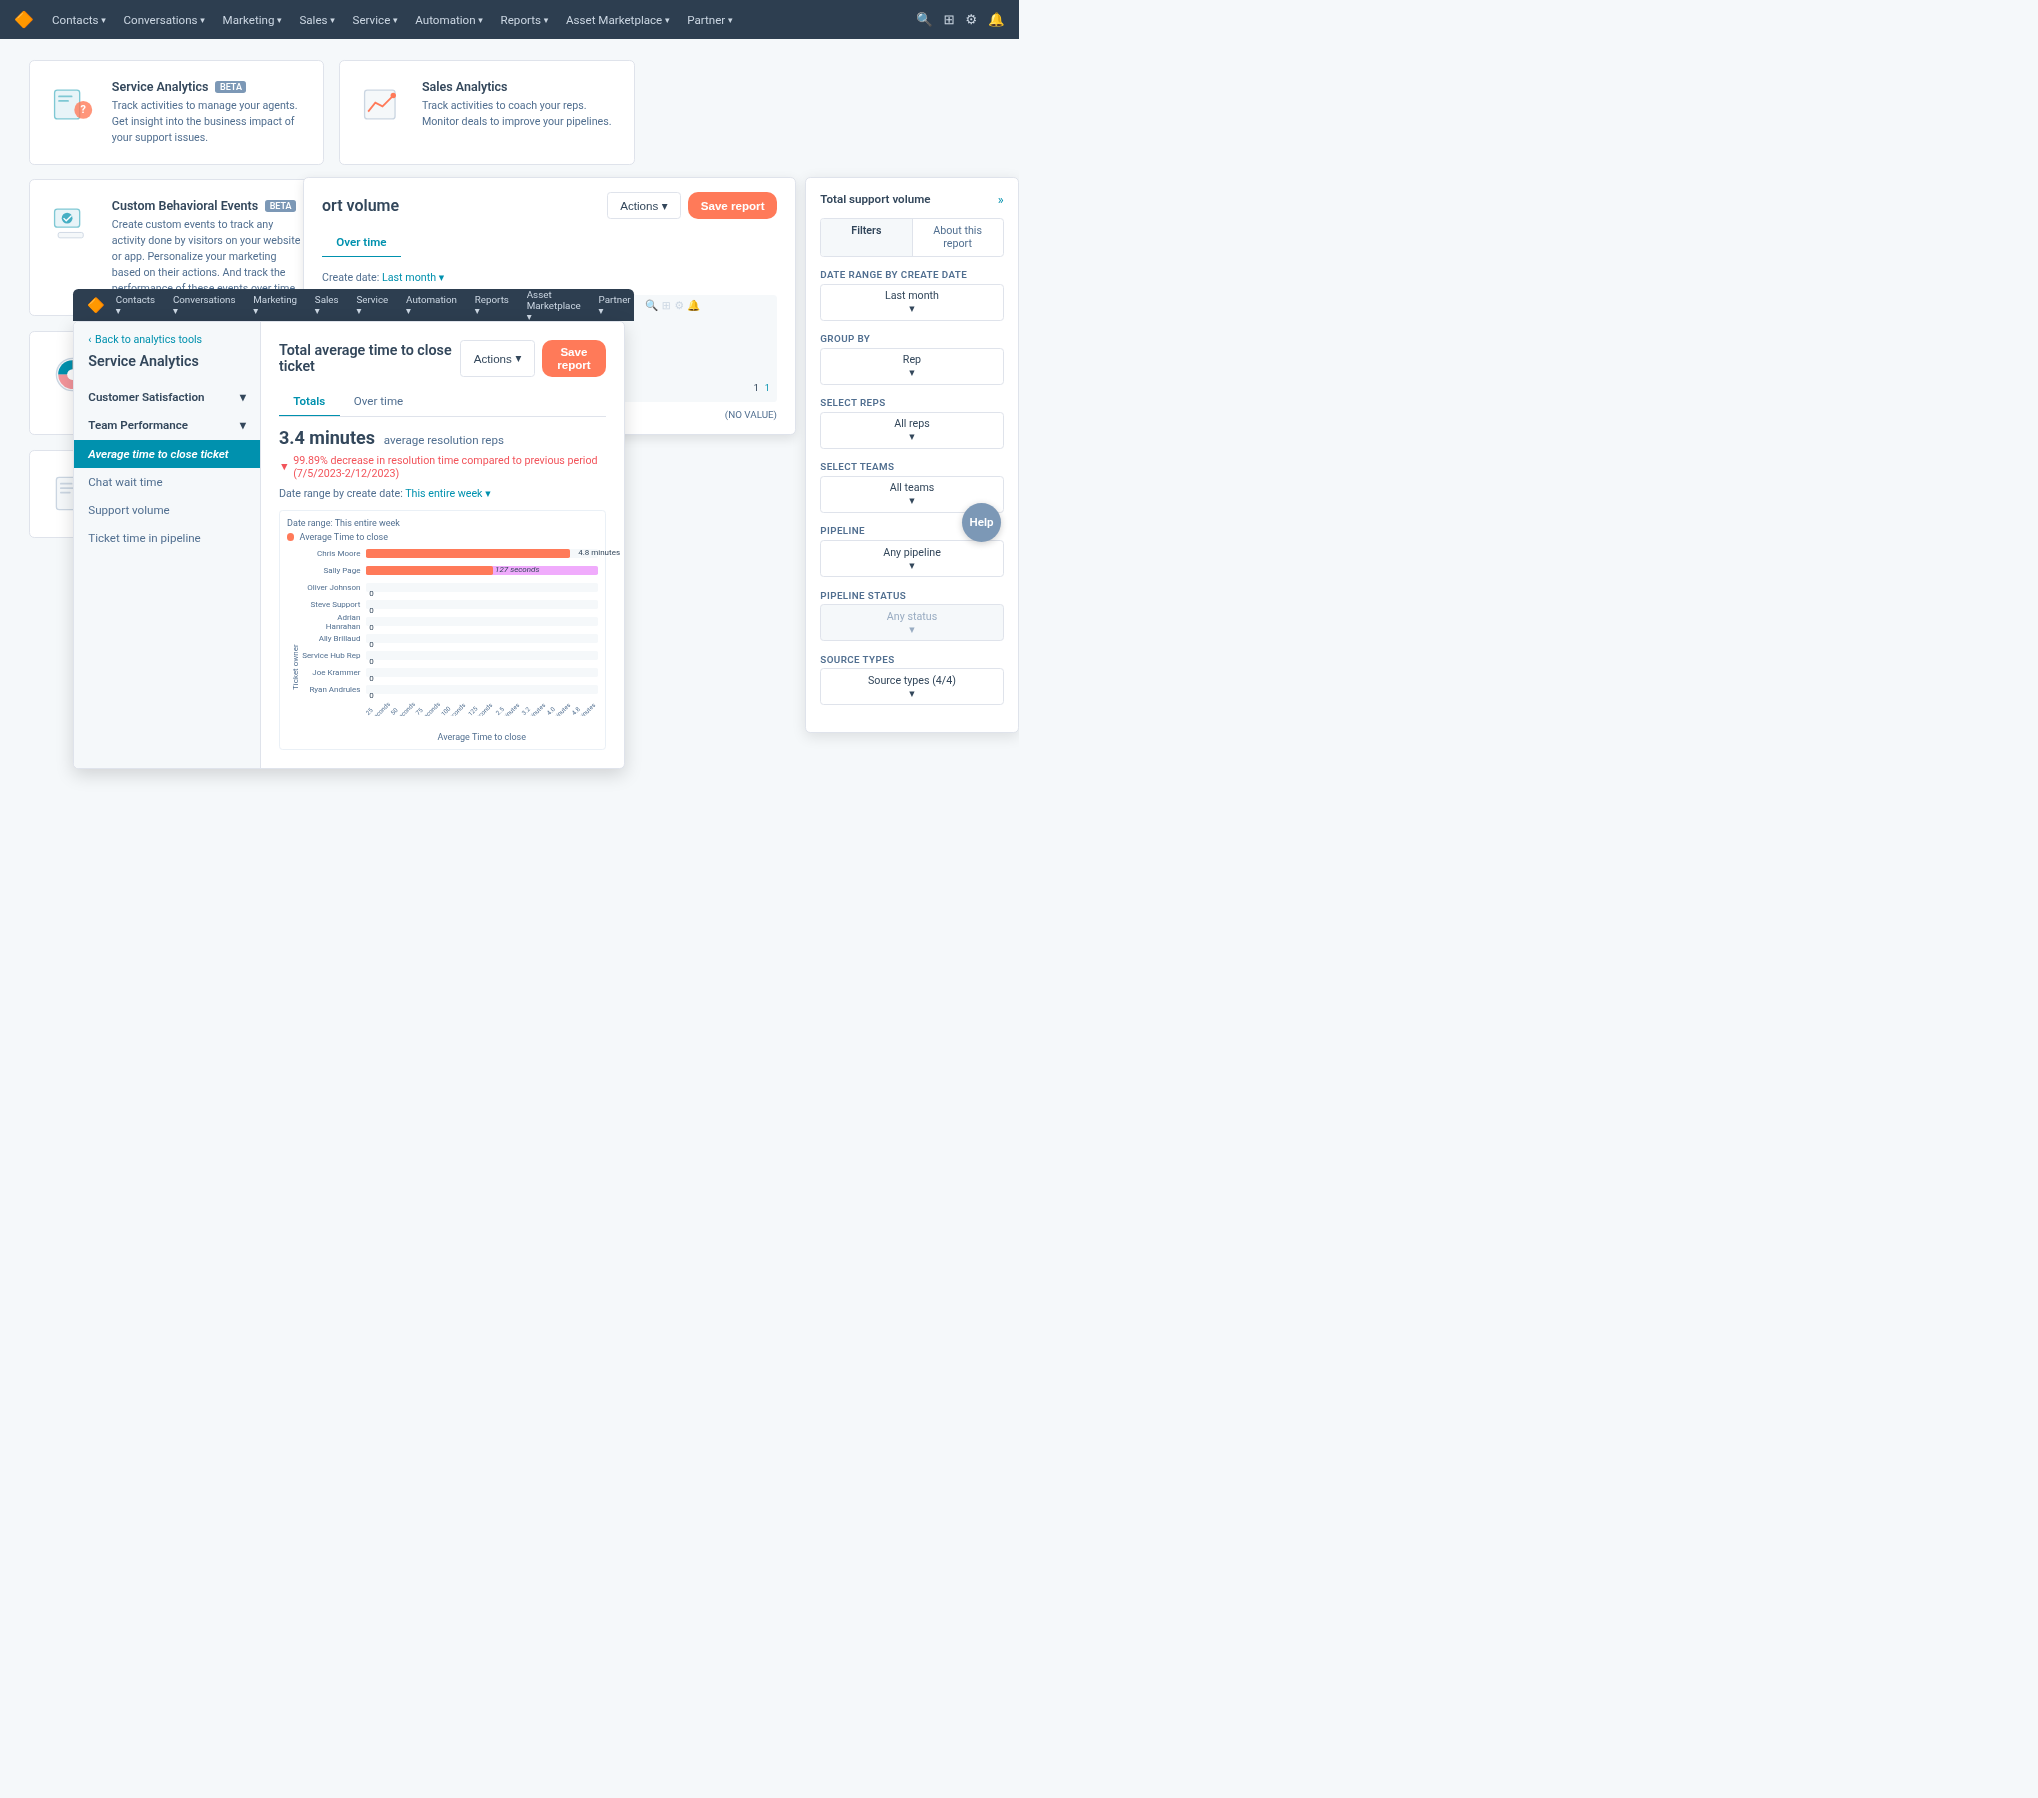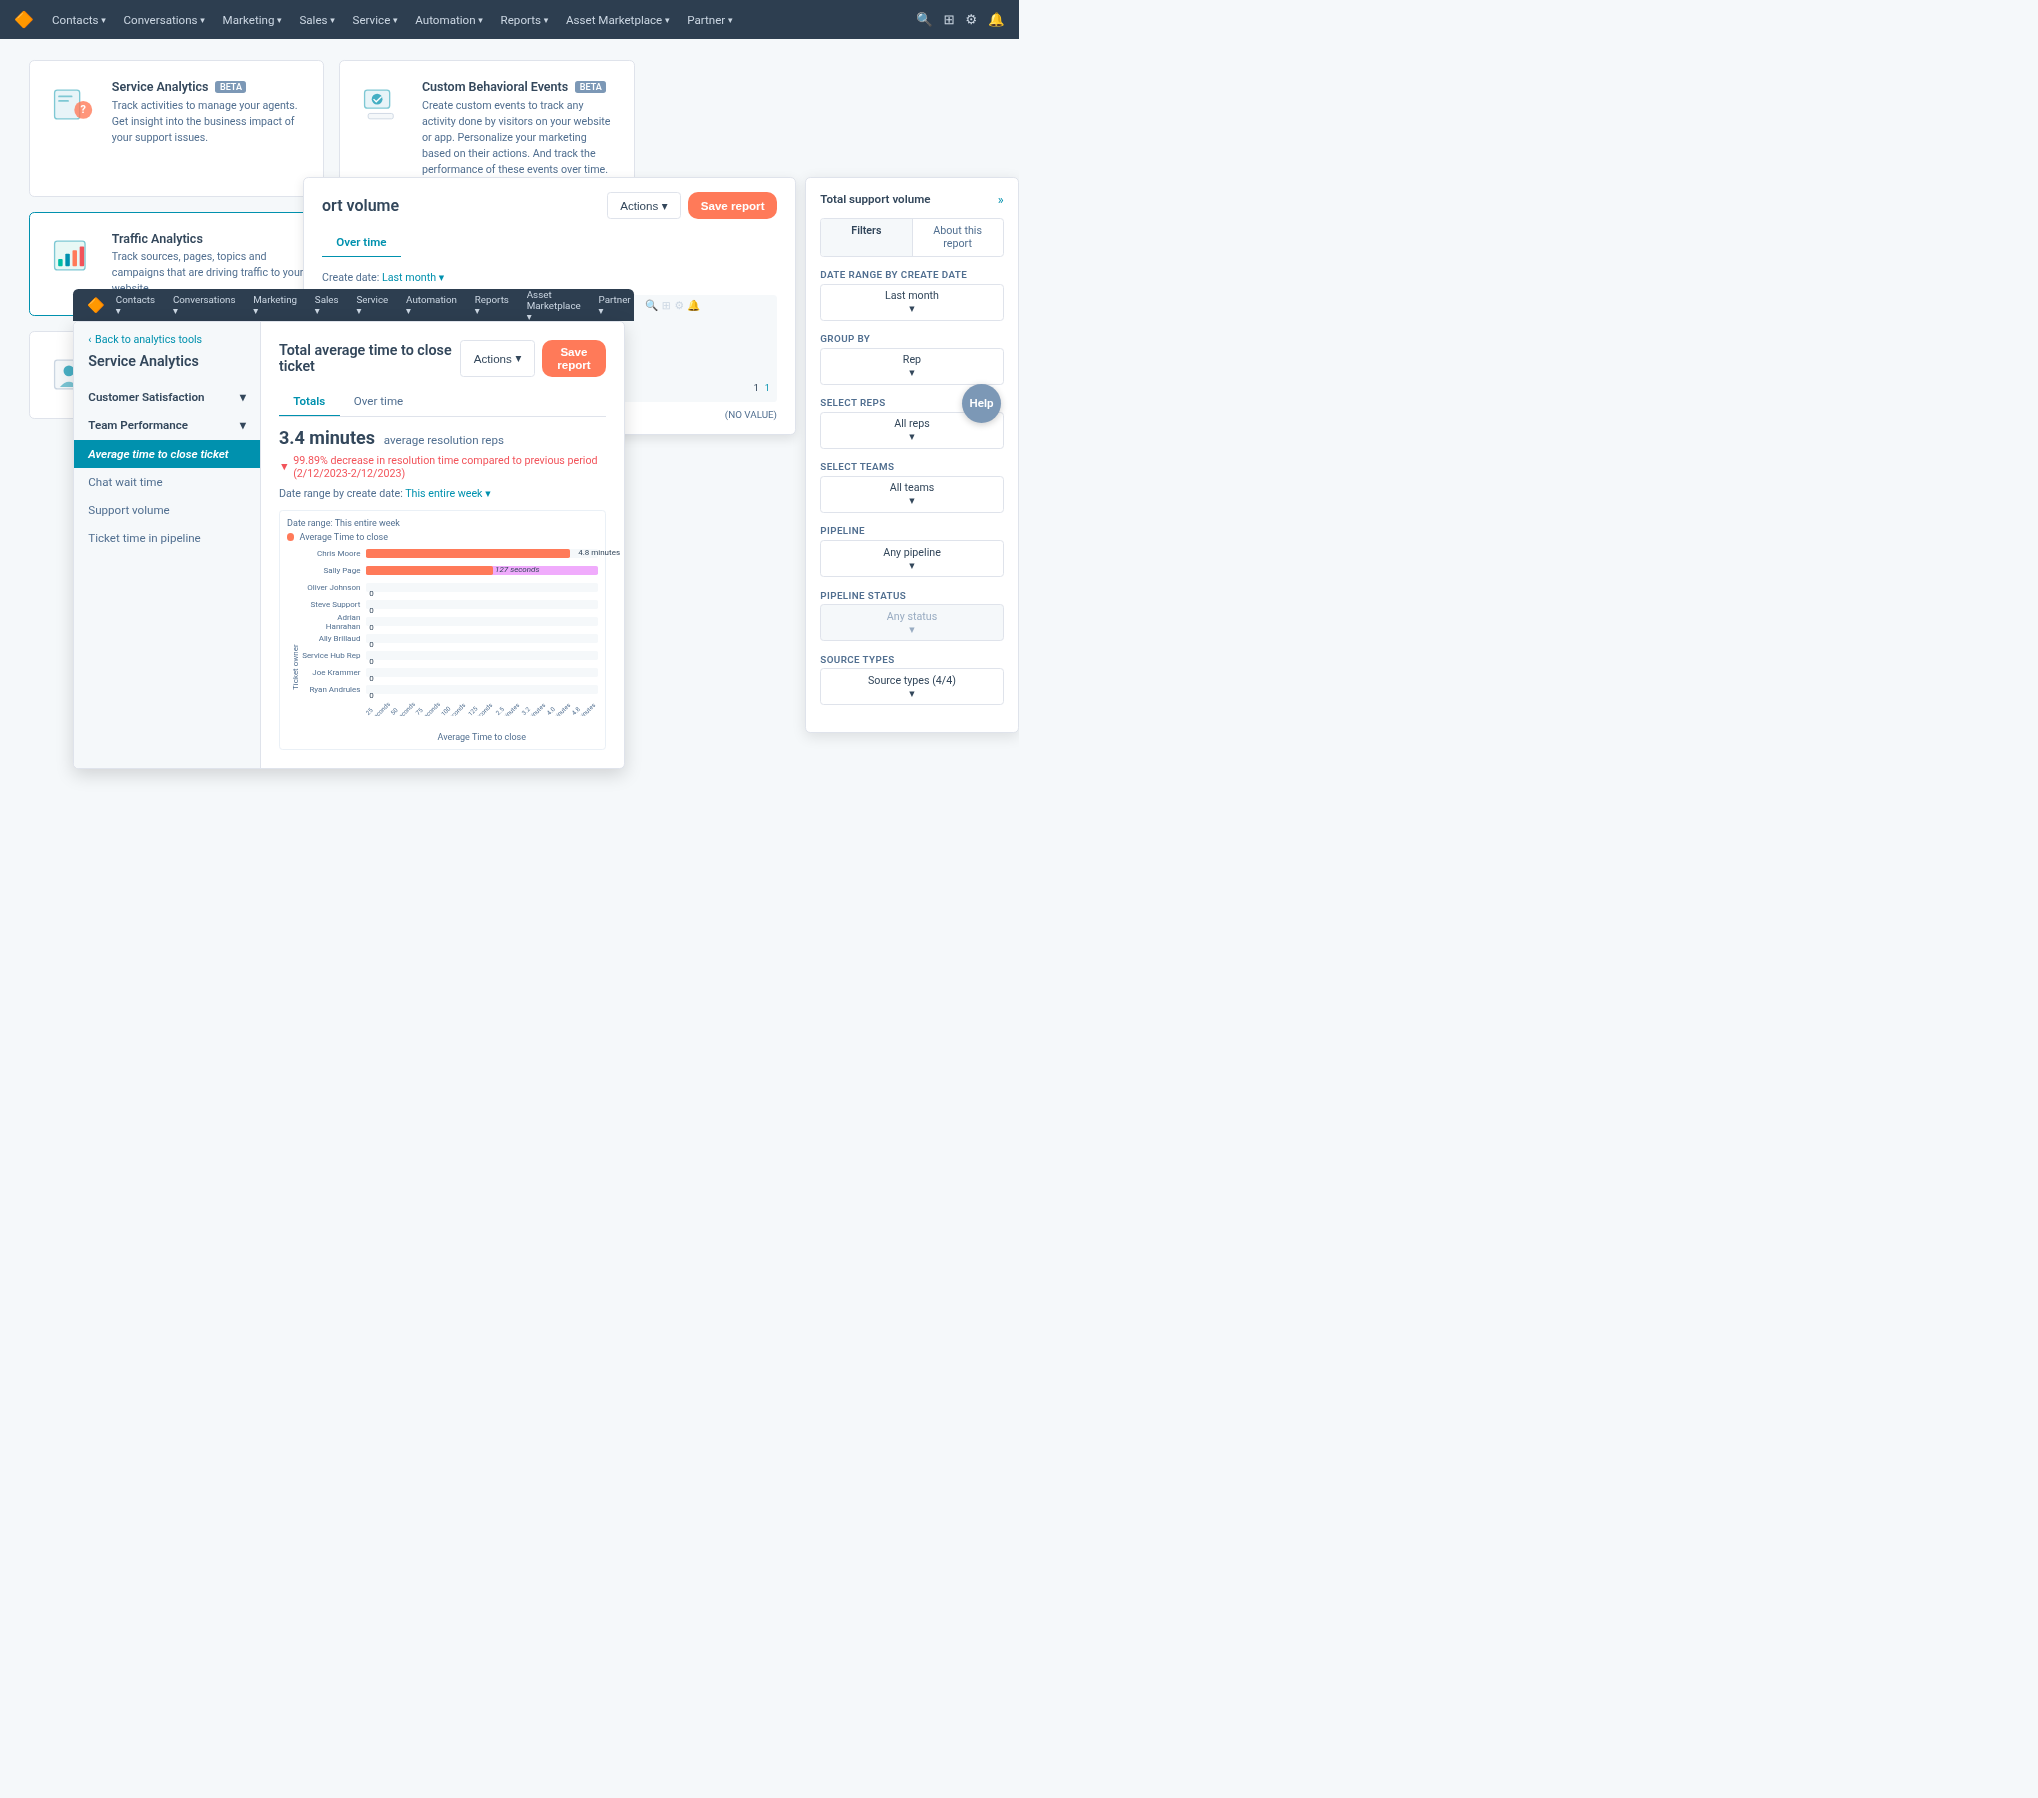--- a/index.html
+++ b/index.html
@@ -358,20 +358,33 @@
       </div>
       <div class="card-content">
         <div class="card-title">
           <span>Service Analytics</span>
           <span class="badge-beta">BETA</span>
         </div>
         <div class="card-desc">Track activities to manage your agents. Get insight into the business impact of your support issues.</div>
       </div>
     </div>
 
+    <div class="analytics-card">
+      <div class="card-icon">
+        <svg width="43" height="43" viewBox="0 0 48 48">
+          <rect x="4" y="8" width="34" height="32" rx="3" fill="#f5f8fa" stroke="#cbd6e2" stroke-width="1.5"></rect>
+          <polyline points="8,32 16,22 24,26 36,14" fill="none" stroke="#ff7a59" stroke-width="2"></polyline>
+          <circle cx="36" cy="14" r="3" fill="#ff7a59"></circle>
+        </svg>
+      </div>
+      <div class="card-content">
+        <div class="card-title">Sales Analytics</div>
+        <div class="card-desc">Track activities to coach your reps. Monitor deals to improve your pipelines.</div>
+      </div>
+    </div>
 
     <div class="analytics-card">
       <div class="card-icon">
         <svg width="43" height="43" viewBox="0 0 48 48">
           <rect x="4" y="8" width="28" height="20" rx="3" fill="#e8f4f8" stroke="#7ec8d4" stroke-width="1.5"></rect>
           <rect x="8" y="34" width="28" height="6" rx="2" fill="#f5f8fa" stroke="#cbd6e2" stroke-width="1"></rect>
           <circle cx="18" cy="18" r="6" fill="#0091ae" opacity="0.7"></circle>
           <polyline points="14,18 17,21 23,15" fill="none" stroke="white" stroke-width="1.5"></polyline>
         </svg>
       </div>
@@ -625,21 +638,21 @@
         <div class="sa-tab">Over time</div>
       </div>
 
       <div class="sa-stat-row">
         <span class="sa-stat-value">3.4 minutes</span>
         <span class="sa-stat-label">average resolution reps</span>
       </div>
 
       <div class="sa-trend">
         <span>▼</span>
-        <span>99.89% decrease in resolution time compared to previous period (2/12/2023-2/12/2023)</span>
+        <span>99.89% decrease in resolution time compared to previous period (7/5/2023-2/12/2023)</span>
       </div>
 
       <div class="sa-date-range">
         <span>Date range by create date:</span>
         <span class="sa-date-link">
           <span>This entire week</span> ▾
         </span>
       </div>
 
       <div style="border:0.9px solid #eaf0f6; border-radius:3.6px; padding:7.1px; background:#fff;">

